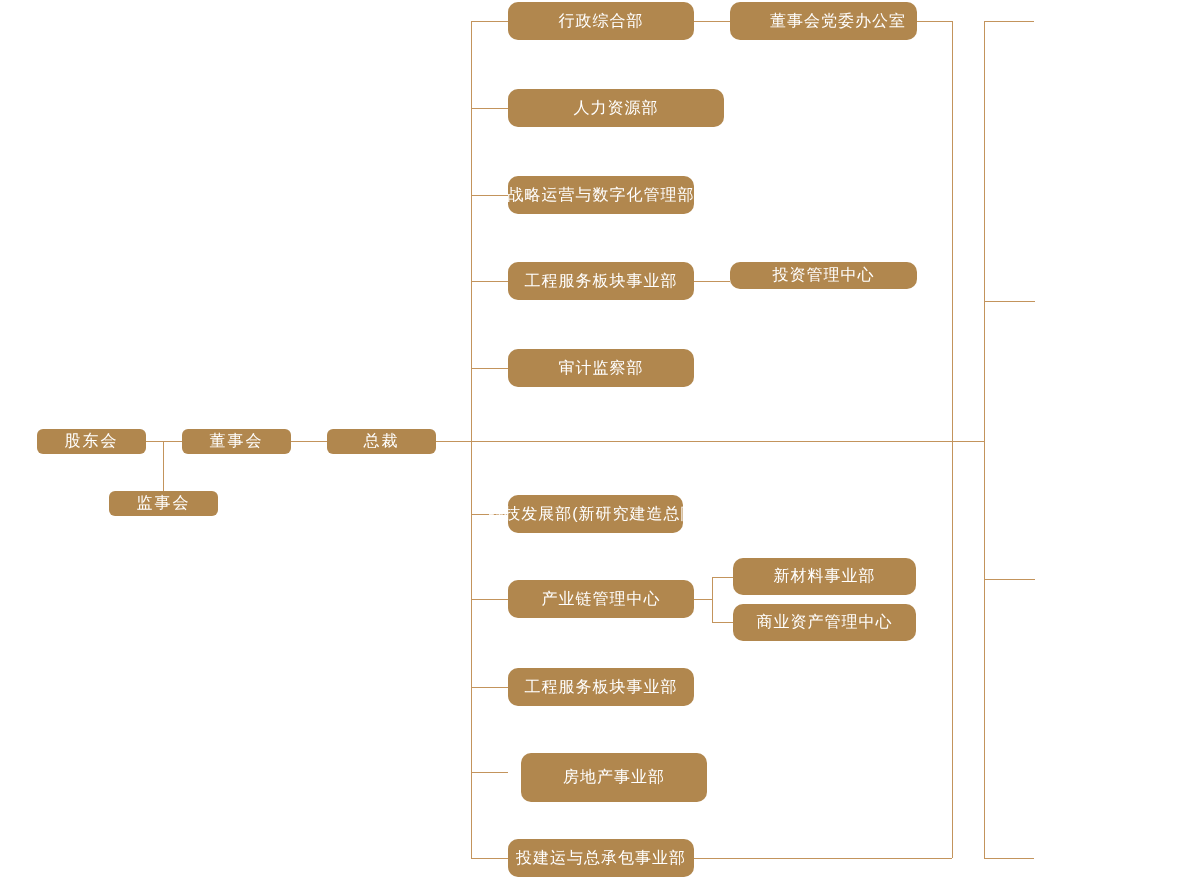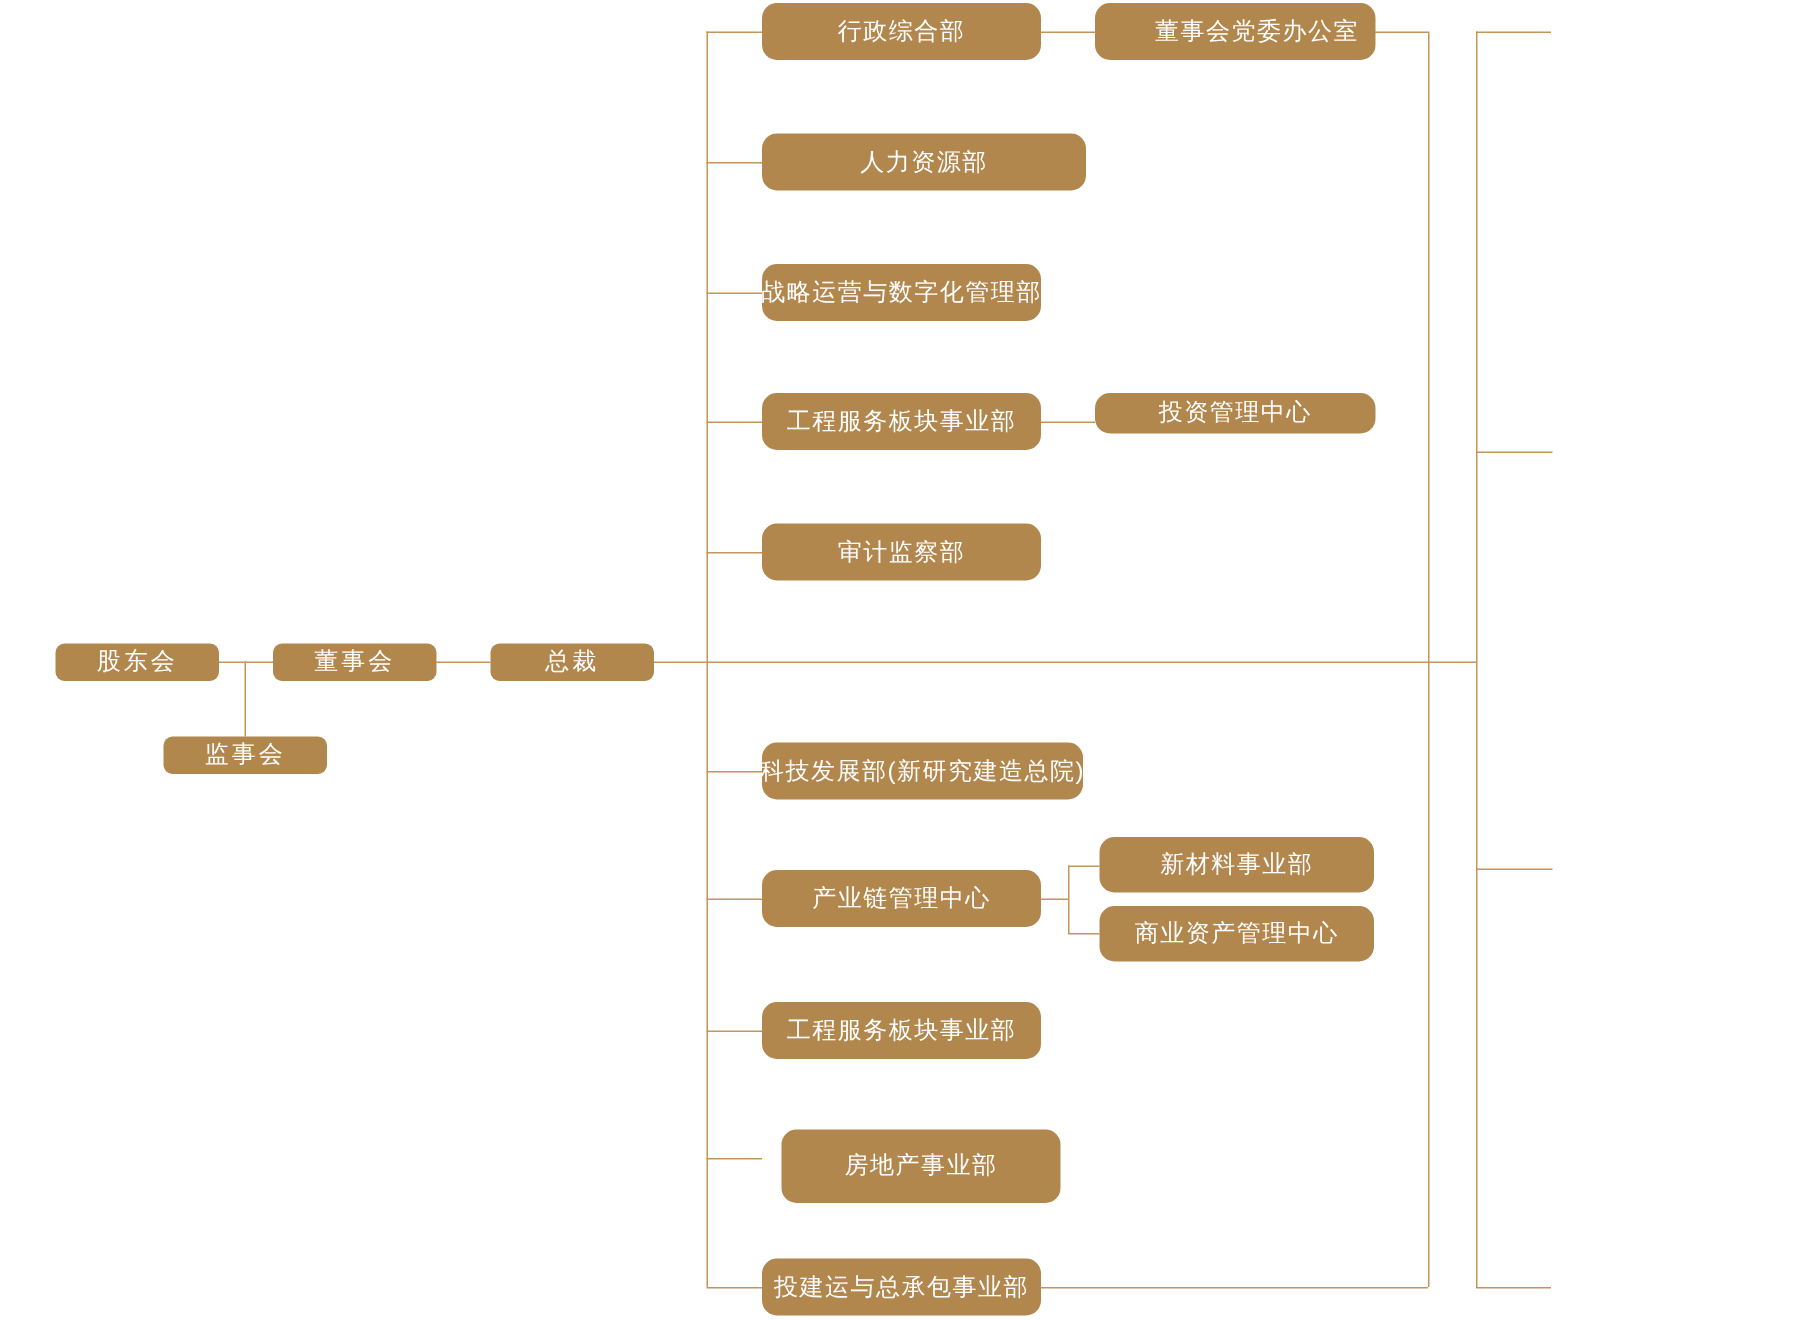--- a/index.html
+++ b/index.html
@@ -96,21 +96,21 @@
     </div>
     <div class="node" style="left: 508px; top: 262px; width: 186px; height: 38px;">
       <span>工程服务板块事业部</span>
     </div>
     <div class="node" style="left: 730px; top: 262px; width: 187px; height: 27px;">
       <span>投资管理中心</span>
     </div>
     <div class="node" style="left: 508px; top: 349px; width: 186px; height: 38px;">
       <span>审计监察部</span>
     </div>
-    <div class="node" style="left: 508px; top: 495px; width: 214px; height: 38px;">
+    <div class="node" style="left: 508px; top: 495px; width: 175px; height: 38px;">
       <span>科技发展部(新研究建造总院)</span>
     </div>
     <div class="node" style="left: 508px; top: 580px; width: 186px; height: 38px;">
       <span>产业链管理中心</span>
     </div>
     <div class="node" style="left: 733px; top: 558px; width: 183px; height: 37px;">
       <span>新材料事业部</span>
     </div>
     <div class="node" style="left: 733px; top: 604px; width: 183px; height: 37px;">
       <span>商业资产管理中心</span>

